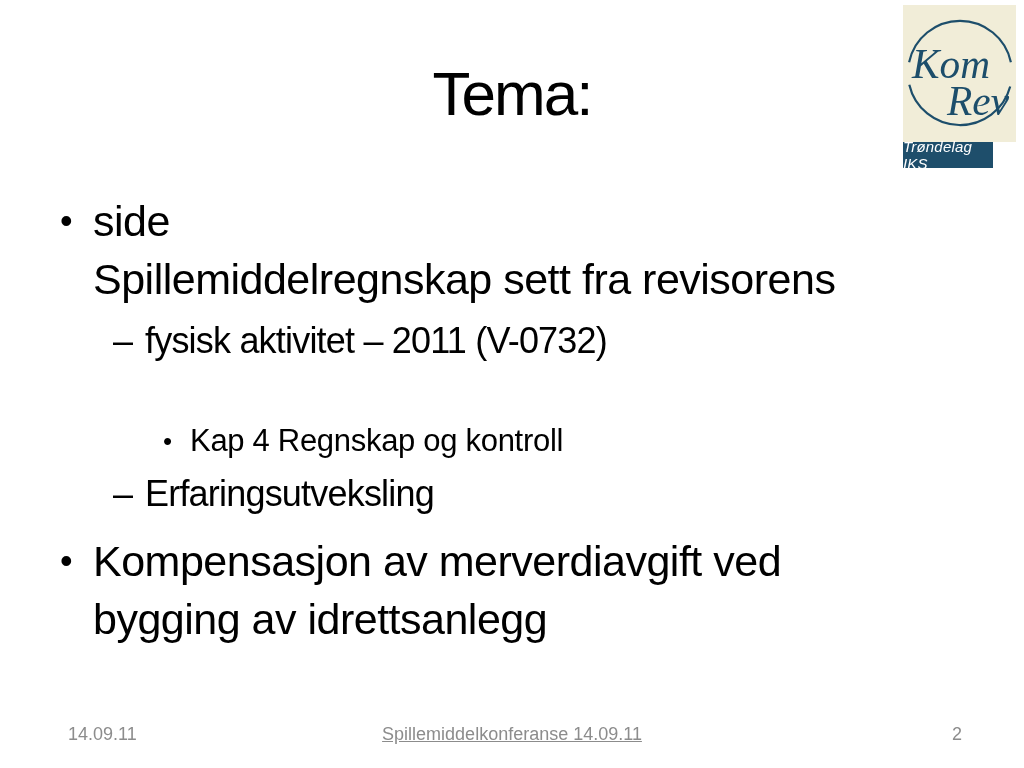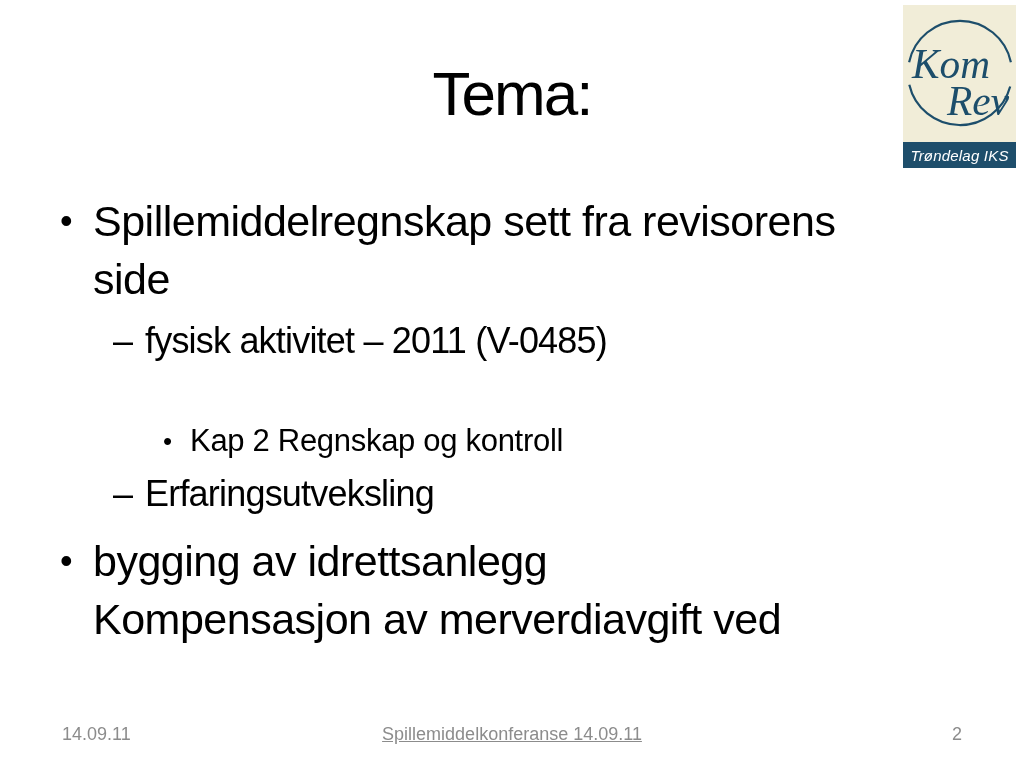--- a/index.html
+++ b/index.html
@@ -27,21 +27,21 @@
   .logo {
     position: absolute;
     left: 903px;
     top: 5px;
     width: 113px;
     height: 163px;
     font-style: italic;
   }
   .logo svg { display: block; }
   .logo-band {
-    width: 113px;
+    width: 90px;
     height: 26px;
     background: #1e4e6b;
     color: #ffffff;
     display: flex;
     align-items: center;
     justify-content: center;
     font-size: 15px;
     letter-spacing: 0.2px;
   }
   
@@ -63,21 +63,21 @@
   .b3 { top: 421px; }
   .b4 { top: 468px; }
   .b5 { top: 532px; }
   
   .footer-item {
     position: absolute;
     top: 724px;
     font-size: 18px;
     color: #8c8c8c;
   }
-  .footer-date { left: 62px; }
+  .footer-date { left: 68px; }
   .footer-center { left: 0; width: 100%; text-align: center; text-decoration: underline; }
   .footer-page { left: 952px; }
 </style>
 </head>
 <body>
 
 <div class="slide">
 
   <div class="title">Tema:</div>
 
@@ -88,51 +88,51 @@
       <path d="M 6.3 79.7 A 52 52 0 0 0 107.2 81.5" fill="none" stroke="#1d4e6b" stroke-width="2.2"></path>
       <text x="9" y="73" font-family="Liberation Serif, serif" font-size="42" fill="#1d4e6b" textLength="78" lengthAdjust="spacingAndGlyphs">Kom</text>
       <text x="44" y="110" font-family="Liberation Serif, serif" font-size="42" fill="#1d4e6b" textLength="62" lengthAdjust="spacingAndGlyphs">Rev</text>
     </svg>
     <div class="logo-band">Trøndelag IKS</div>
   </div>
 
   <div class="bullet l1 b1">
     <span class="marker">•</span>
     <div class="lines">
+      <div>side</div>
       <div>Spillemiddelregnskap sett fra revisorens</div>
-      <div>side</div>
     </div>
   </div>
 
   <div class="bullet l2 b2">
     <span class="marker">–</span>
     <div class="lines">
-      <div>fysisk aktivitet – 2011 (V-0485)</div>
+      <div>fysisk aktivitet – 2011 (V-0732)</div>
     </div>
   </div>
 
   <div class="bullet l3 b3">
     <span class="marker">•</span>
     <div class="lines">
-      <div>Kap 2 Regnskap og kontroll</div>
+      <div>Kap 4 Regnskap og kontroll</div>
     </div>
   </div>
 
   <div class="bullet l2 b4">
     <span class="marker">–</span>
     <div class="lines">
       <div>Erfaringsutveksling</div>
     </div>
   </div>
 
   <div class="bullet l1 b5">
     <span class="marker">•</span>
     <div class="lines">
+      <div>Kompensasjon av merverdiavgift ved</div>
       <div>bygging av idrettsanlegg</div>
-      <div>Kompensasjon av merverdiavgift ved</div>
     </div>
   </div>
 
   <div class="footer-item footer-date">14.09.11</div>
   <div class="footer-item footer-center">Spillemiddelkonferanse 14.09.11</div>
   <div class="footer-item footer-page">2</div>
 
 </div>
 
 </body></html>

